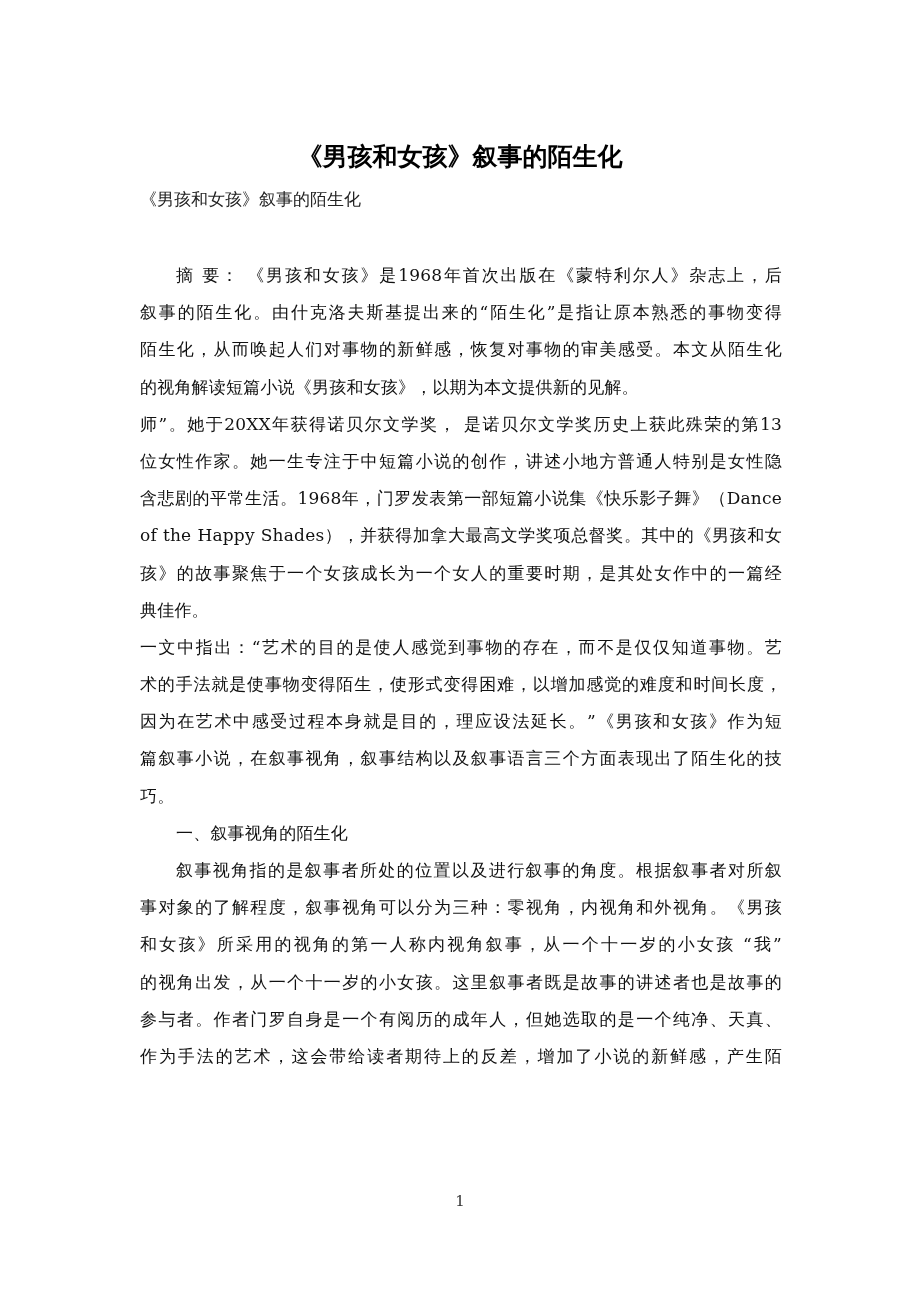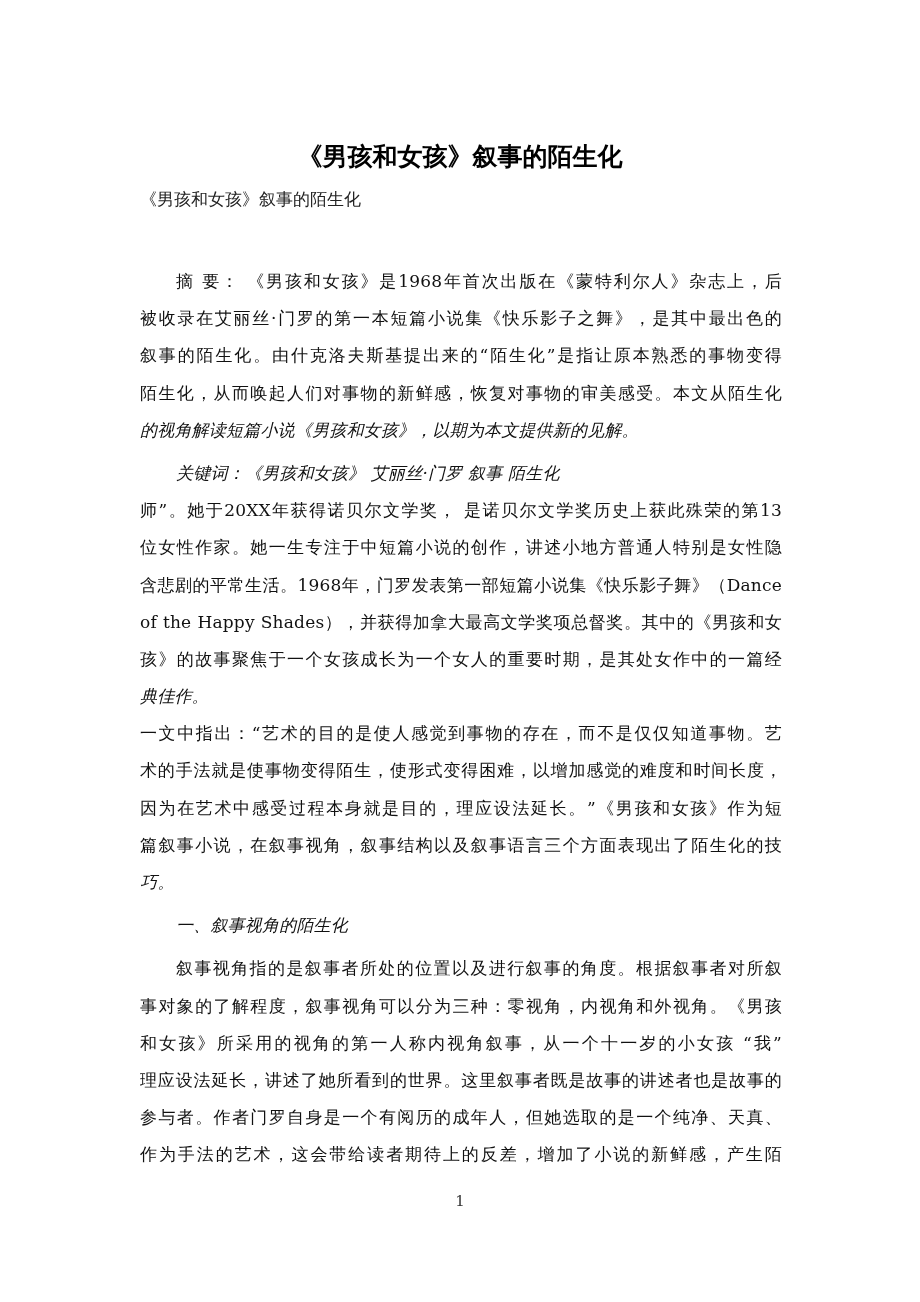--- a/index.html
+++ b/index.html
@@ -6,51 +6,49 @@
   body { width: 920px; height: 1302px; position: relative; overflow: hidden;
          font-family: "DejaVu Serif", "Liberation Serif", serif; color: #111; }
   .page { position: absolute; left: 0; top: 0; width: 804px; height: 1302px; background: #fff; }
   .title { position: absolute; top: 140px; left: 0; width: 920px; text-align: center;
            font-family: "DejaVu Sans", "Liberation Sans", sans-serif; font-weight: bold;
            font-size: 25px; letter-spacing: 0px; color: #000; }
   .subtitle { position: absolute; top: 188px; left: 140px; font-size: 17px; color: #222; }
   .body { position: absolute; left: 140px; top: 257px; width: 642px; }
   .line { height: 37.2px; line-height: 37.2px; font-size: 17px; white-space: nowrap;
           text-align: justify; text-align-last: justify; letter-spacing: 0.2px; }
-  .line.last { text-align-last: left; font-style: italic; }
-  .indent { padding-left: 36px; margin-top: 6px; }
+  .line.last { text-align-last: left; }
+  .indent { padding-left: 36px; }
   .pagenum { position: absolute; top: 1192px; left: 0; width: 920px; text-align: center;
              font-size: 15px; color: #333; }
 </style>
 </head>
 <body>
 
 <div class="page">
   <div class="title">《男孩和女孩》叙事的陌生化</div>
   <div class="subtitle">《男孩和女孩》叙事的陌生化</div>
   <div class="body" id="doc-body">
       <div class="line indent">摘  要：  《男孩和女孩》是1968年首次出版在《蒙特利尔人》杂志上，后</div>
-      <div class="line">被收录在艾丽丝·门罗的第一本短篇小说集《快乐影子之舞》，是其中最出色的</div>
       <div class="line">叙事的陌生化。由什克洛夫斯基提出来的“陌生化”是指让原本熟悉的事物变得</div>
       <div class="line">陌生化，从而唤起人们对事物的新鲜感，恢复对事物的审美感受。本文从陌生化</div>
       <div class="line last">的视角解读短篇小说《男孩和女孩》，以期为本文提供新的见解。</div>
-      <div class="line indent last">关键词：《男孩和女孩》  艾丽丝·门罗  叙事  陌生化</div>
       <div class="line">师”。她于20XX年获得诺贝尔文学奖，  是诺贝尔文学奖历史上获此殊荣的第13</div>
       <div class="line">位女性作家。她一生专注于中短篇小说的创作，讲述小地方普通人特别是女性隐</div>
       <div class="line">含悲剧的平常生活。1968年，门罗发表第一部短篇小说集《快乐影子舞》（Dance</div>
       <div class="line">of the Happy Shades），并获得加拿大最高文学奖项总督奖。其中的《男孩和女</div>
       <div class="line">孩》的故事聚焦于一个女孩成长为一个女人的重要时期，是其处女作中的一篇经</div>
       <div class="line last">典佳作。</div>
       <div class="line">一文中指出：“艺术的目的是使人感觉到事物的存在，而不是仅仅知道事物。艺</div>
       <div class="line">术的手法就是使事物变得陌生，使形式变得困难，以增加感觉的难度和时间长度，</div>
       <div class="line">因为在艺术中感受过程本身就是目的，理应设法延长。”《男孩和女孩》作为短</div>
       <div class="line">篇叙事小说，在叙事视角，叙事结构以及叙事语言三个方面表现出了陌生化的技</div>
       <div class="line last">巧。</div>
       <div class="line indent last">一、叙事视角的陌生化</div>
       <div class="line indent">叙事视角指的是叙事者所处的位置以及进行叙事的角度。根据叙事者对所叙</div>
       <div class="line">事对象的了解程度，叙事视角可以分为三种：零视角，内视角和外视角。《男孩</div>
       <div class="line">和女孩》所采用的视角的第一人称内视角叙事，从一个十一岁的小女孩 “我”</div>
-      <div class="line">理应设法延长，讲述了她所看到的世界。这里叙事者既是故事的讲述者也是故事的</div>
+      <div class="line">的视角出发，从一个十一岁的小女孩。这里叙事者既是故事的讲述者也是故事的</div>
       <div class="line">参与者。作者门罗自身是一个有阅历的成年人，但她选取的是一个纯净、天真、</div>
       <div class="line">作为手法的艺术，这会带给读者期待上的反差，增加了小说的新鲜感，产生陌</div>
     </div>
   <div class="pagenum">1</div>
 </div>
 
 </body></html>

